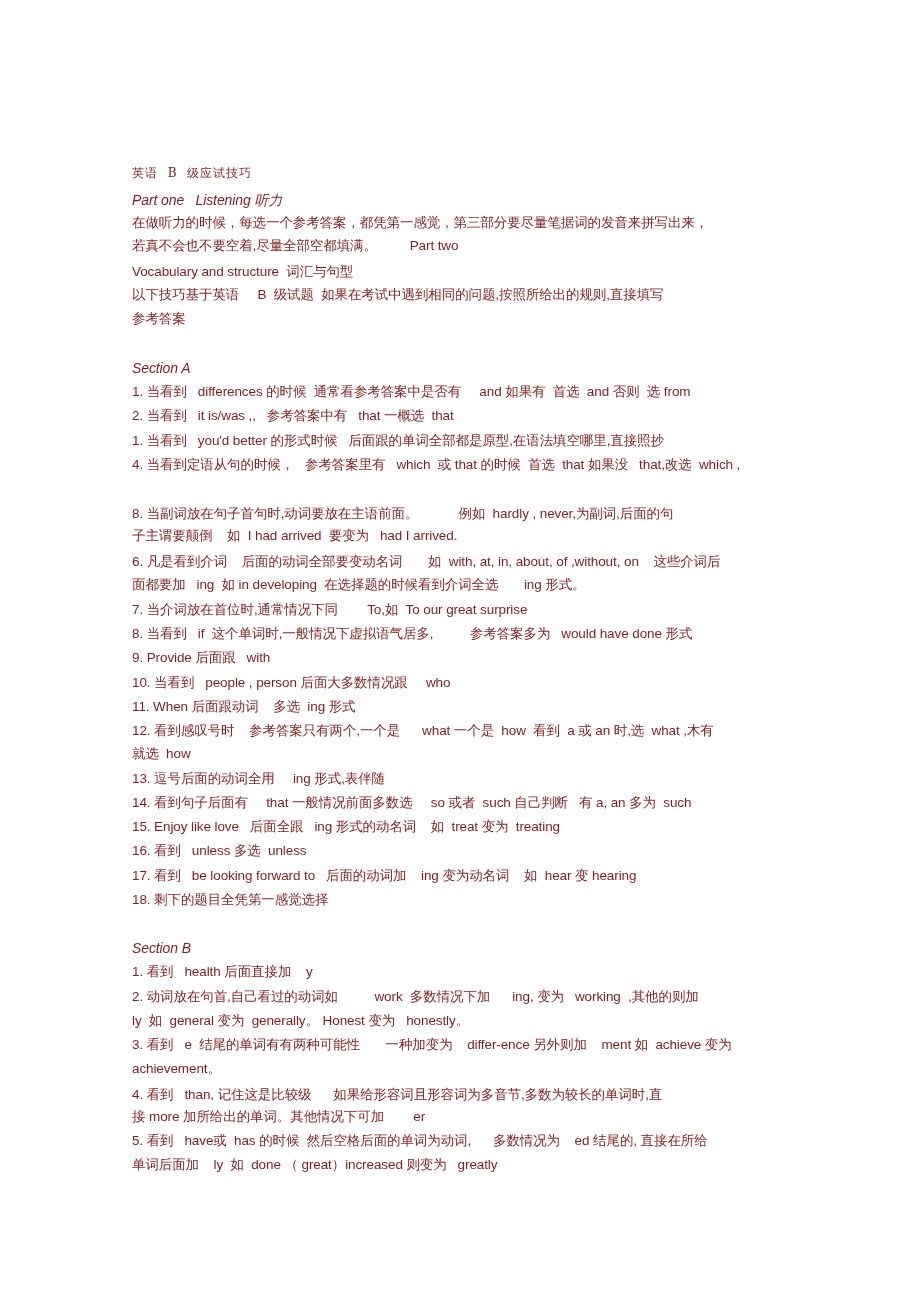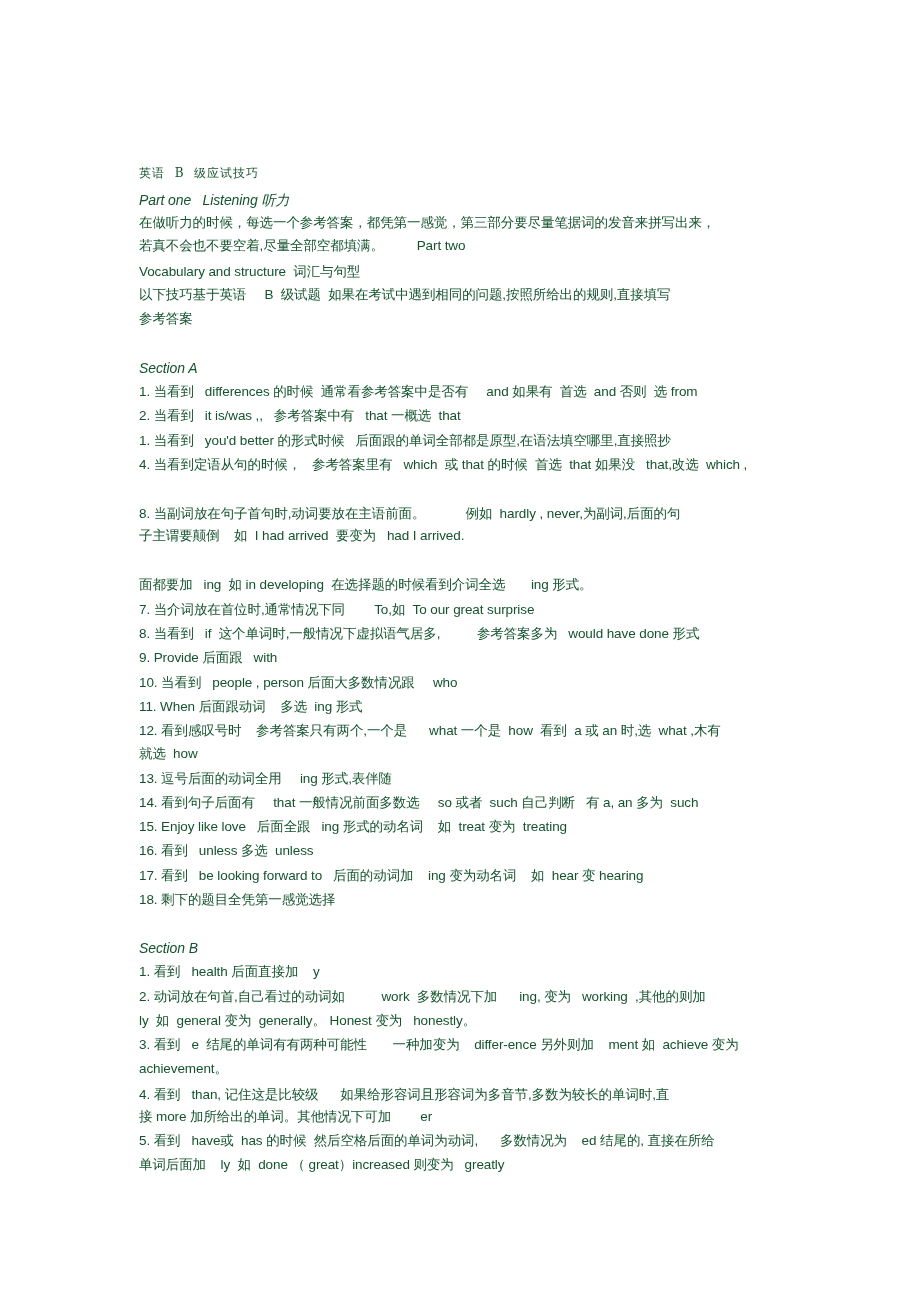--- a/index.html
+++ b/index.html
@@ -1,19 +1,19 @@
 <!DOCTYPE html>
 <html><head>
 <meta charset="utf-8">
 <style>
   html, body { margin: 0; padding: 0; background: #ffffff; }
   body { width: 920px; height: 1303px; position: relative; overflow: hidden;
          font-family: "Liberation Sans", "DejaVu Sans", sans-serif; color: #000; }
   .page { position: absolute; left: 0; top: 0; width: 920px; height: 1303px; background: #fff; }
-  .ln { position: absolute; left: 139px; font-size: 13.5px; line-height: 18px; white-space: pre; color: #14532d; letter-spacing: -0.1px; }
+  .ln { position: absolute; left: 132px; font-size: 13.5px; line-height: 18px; white-space: pre; color: #7f1d1d; letter-spacing: -0.1px; }
   .ln.title { font-family: "DejaVu Serif", serif; font-size: 12px; letter-spacing: 1px; }
   .ln.head { font-size: 14px; font-style: italic; }
 </style>
 </head>
 <body>
 
 <div class="page">
   <div class="ln title" style="top:164px">英语  B  级应试技巧</div>
 
   <div class="ln head" style="top:191px">Part one   Listening 听力</div>
@@ -23,20 +23,21 @@
   <div class="ln" style="top:286px">以下技巧基于英语     B  级试题  如果在考试中遇到相同的问题,按照所给出的规则,直接填写</div>
   <div class="ln" style="top:310px">参考答案</div>
 
   <div class="ln head" style="top:359px">Section A</div>
   <div class="ln" style="top:383px">1. 当看到   differences 的时候  通常看参考答案中是否有     and 如果有  首选  and 否则  选 from</div>
   <div class="ln" style="top:407px">2. 当看到   it is/was ,,   参考答案中有   that 一概选  that</div>
   <div class="ln" style="top:432px">1. 当看到   you'd better 的形式时候   后面跟的单词全部都是原型,在语法填空哪里,直接照抄</div>
   <div class="ln" style="top:456px">4. 当看到定语从句的时候，   参考答案里有   which  或 that 的时候  首选  that 如果没   that,改选  which ,</div>
   <div class="ln" style="top:505px">8. 当副词放在句子首句时,动词要放在主语前面。           例如  hardly , never,为副词,后面的句</div>
   <div class="ln" style="top:527px">子主谓要颠倒    如  I had arrived  要变为   had I arrived.</div>
+  <div class="ln" style="top:553px">6. 凡是看到介词    后面的动词全部要变动名词       如  with, at, in, about, of ,without, on    这些介词后</div>
   <div class="ln" style="top:576px">面都要加   ing  如 in developing  在选择题的时候看到介词全选       ing 形式。</div>
   <div class="ln" style="top:601px">7. 当介词放在首位时,通常情况下同        To,如  To our great surprise</div>
   <div class="ln" style="top:625px">8. 当看到   if  这个单词时,一般情况下虚拟语气居多,          参考答案多为   would have done 形式</div>
   <div class="ln" style="top:649px">9. Provide 后面跟   with</div>
   <div class="ln" style="top:674px">10. 当看到   people , person 后面大多数情况跟     who</div>
   <div class="ln" style="top:698px">11. When 后面跟动词    多选  ing 形式</div>
   <div class="ln" style="top:722px">12. 看到感叹号时    参考答案只有两个,一个是      what 一个是  how  看到  a 或 an 时,选  what ,木有</div>
   <div class="ln" style="top:745px">就选  how</div>
   <div class="ln" style="top:770px">13. 逗号后面的动词全用     ing 形式,表伴随</div>
   <div class="ln" style="top:794px">14. 看到句子后面有     that 一般情况前面多数选     so 或者  such 自己判断   有 a, an 多为  such</div>

